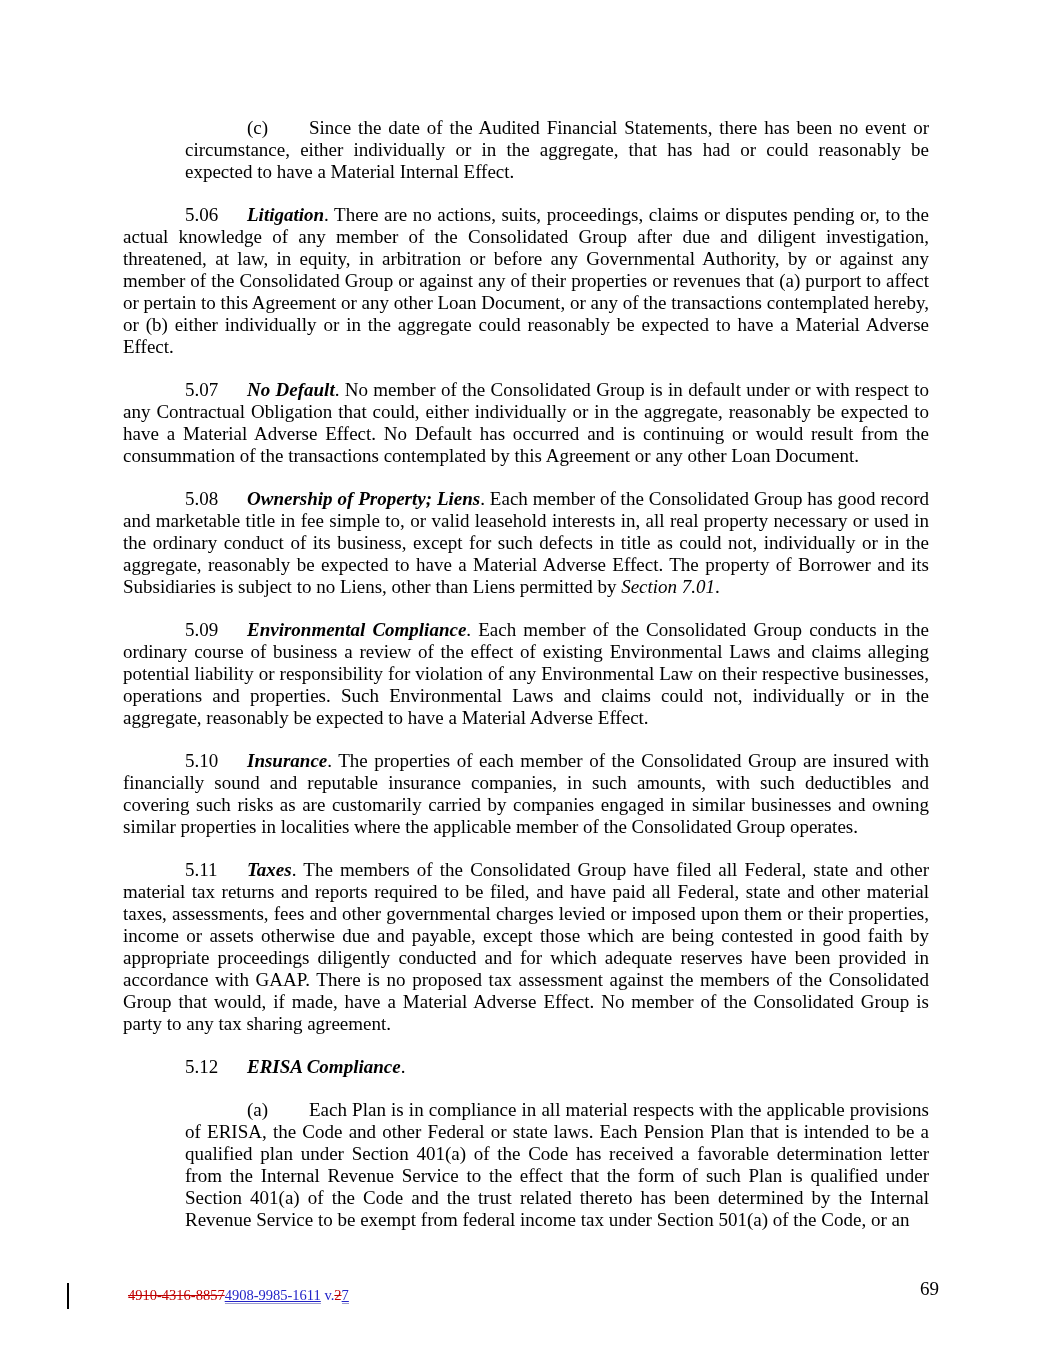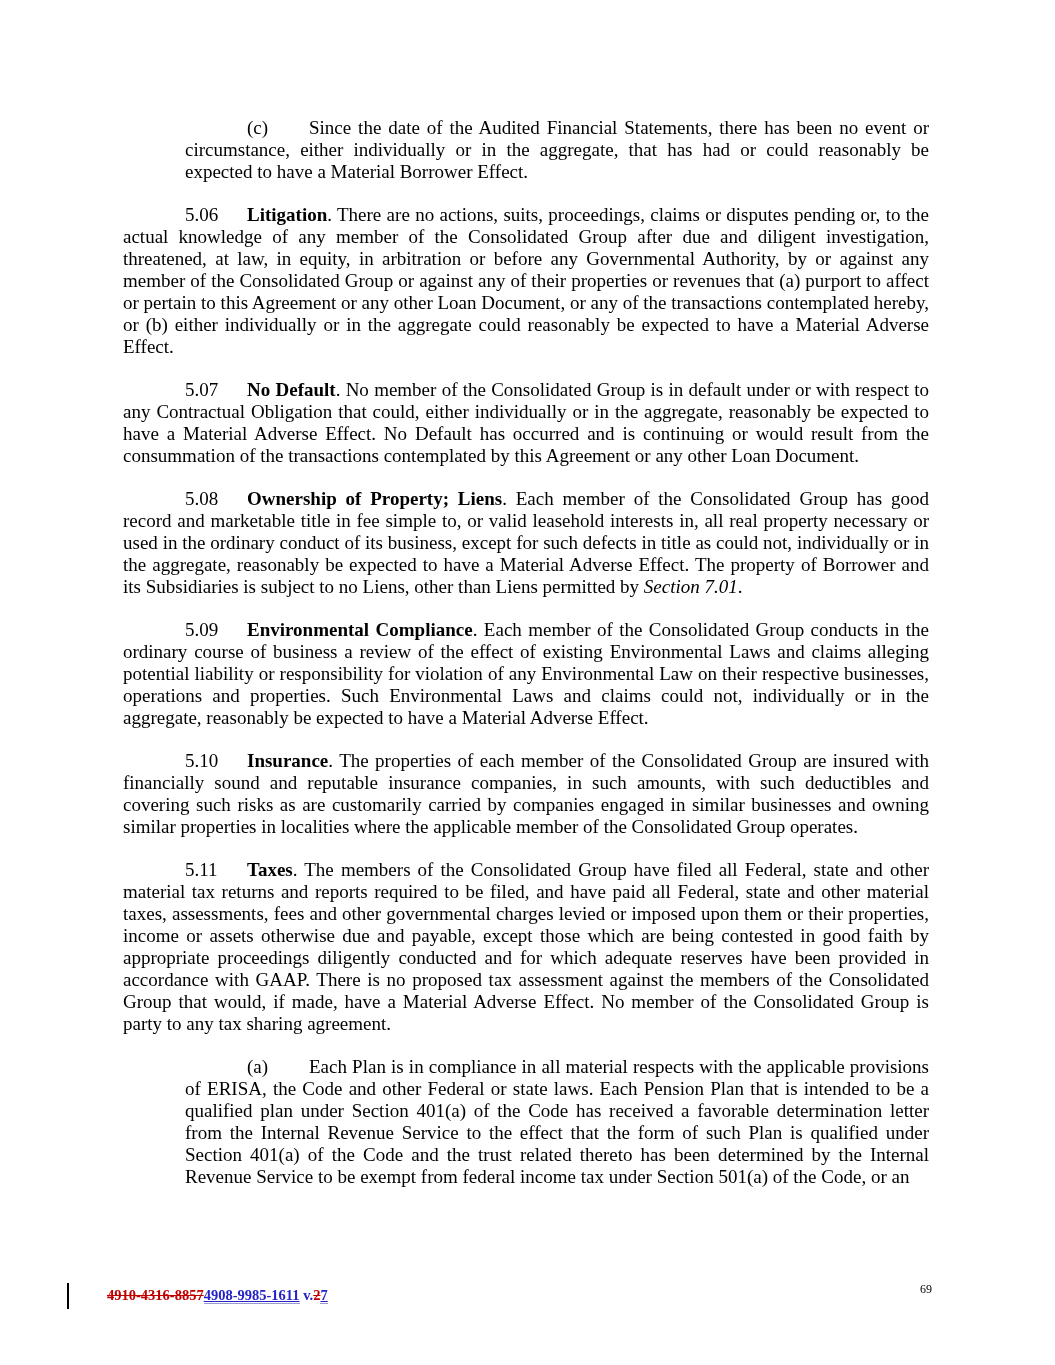--- a/index.html
+++ b/index.html
@@ -19,70 +19,70 @@
     text-align:justify;
   }
   .body-text p{
     margin:0 0 21px 0;
     text-indent:62px;
   }
   .body-text p.sub{
     margin-left:62px;
   }
   .label{display:inline-block;width:62px;text-indent:0;}
-  .b{font-weight:bold;}
+  .b{font-weight:bold;font-style:italic;}
   .i{}
   .bi{font-weight:normal;font-style:italic;}
   .footer{
     position:absolute;left:0;top:0;width:100%;height:100%;
     pointer-events:none;
   }
   .change-bar{
     position:absolute;
     left:67px;top:1283px;width:2px;height:26px;
     background:#000;
   }
   .doc-id{
     position:absolute;
-    left:107px;top:1287px;
+    left:128px;top:1287px;
     font-size:14.5px;line-height:16px;
     white-space:pre;
-    font-weight:bold;
   }
   .del{
     color:var(--del-color,#C00000);
     text-decoration:line-through;
   }
   .ins{
     color:var(--ins-color,#2323C8);
     text-decoration:underline;
     border-bottom:1px solid var(--ins-underline,#9a9ad0);
   }
   .ver{
     color:var(--ins-color,#2323C8);
   }
   .page-num{
     position:absolute;
     left:920px;top:1280px;
-    font-size:12px;line-height:18px;
+    font-size:19px;line-height:18px;
   }
 </style>
 </head>
 <body>
 
 <div class="page">
 
   <div class="body-text" id="paragraphs">
-      <p class="sub"><span class="label">(c)</span><span>Since the date of the Audited Financial Statements, there has been no event or circumstance, either individually or in the aggregate, that has had or could reasonably be expected to have a Material Borrower Effect.</span></p>
+      <p class="sub"><span class="label">(c)</span><span>Since the date of the Audited Financial Statements, there has been no event or circumstance, either individually or in the aggregate, that has had or could reasonably be expected to have a Material Internal Effect.</span></p>
       <p class="main"><span class="label">5.06</span><span class="b">Litigation</span><span>. There are no actions, suits, proceedings, claims or disputes pending or, to the actual knowledge of any member of the Consolidated Group after due and diligent investigation, threatened, at law, in equity, in arbitration or before any Governmental Authority, by or against any member of the Consolidated Group or against any of their properties or revenues that (a) purport to affect or pertain to this Agreement or any other Loan Document, or any of the transactions contemplated hereby, or (b) either individually or in the aggregate could reasonably be expected to have a Material Adverse Effect.</span></p>
       <p class="main"><span class="label">5.07</span><span class="b">No Default</span><span>. No member of the Consolidated Group is in default under or with respect to any Contractual Obligation that could, either individually or in the aggregate, reasonably be expected to have a Material Adverse Effect. No Default has occurred and is continuing or would result from the consummation of the transactions contemplated by this Agreement or any other Loan Document.</span></p>
       <p class="main"><span class="label">5.08</span><span class="b">Ownership of Property; Liens</span><span>. Each member of the Consolidated Group has good record and marketable title in fee simple to, or valid leasehold interests in, all real property necessary or used in the ordinary conduct of its business, except for such defects in title as could not, individually or in the aggregate, reasonably be expected to have a Material Adverse Effect. The property of Borrower and its Subsidiaries is subject to no Liens, other than Liens permitted by </span><span class="bi">Section 7.01</span><span>.</span></p>
       <p class="main"><span class="label">5.09</span><span class="b">Environmental Compliance</span><span>. Each member of the Consolidated Group conducts in the ordinary course of business a review of the effect of existing Environmental Laws and claims alleging potential liability or responsibility for violation of any Environmental Law on their respective businesses, operations and properties. Such Environmental Laws and claims could not, individually or in the aggregate, reasonably be expected to have a Material Adverse Effect.</span></p>
       <p class="main"><span class="label">5.10</span><span class="b">Insurance</span><span>. The properties of each member of the Consolidated Group are insured with financially sound and reputable insurance companies, in such amounts, with such deductibles and covering such risks as are customarily carried by companies engaged in similar businesses and owning similar properties in localities where the applicable member of the Consolidated Group operates.</span></p>
       <p class="main"><span class="label">5.11</span><span class="b">Taxes</span><span>. The members of the Consolidated Group have filed all Federal, state and other material tax returns and reports required to be filed, and have paid all Federal, state and other material taxes, assessments, fees and other governmental charges levied or imposed upon them or their properties, income or assets otherwise due and payable, except those which are being contested in good faith by appropriate proceedings diligently conducted and for which adequate reserves have been provided in accordance with GAAP. There is no proposed tax assessment against the members of the Consolidated Group that would, if made, have a Material Adverse Effect. No member of the Consolidated Group is party to any tax sharing agreement.</span></p>
+      <p class="main"><span class="label">5.12</span><span class="b">ERISA Compliance</span><span>.</span></p>
       <p class="sub"><span class="label">(a)</span><span>Each Plan is in compliance in all material respects with the applicable provisions of ERISA, the Code and other Federal or state laws. Each Pension Plan that is intended to be a qualified plan under </span><span class="i">Section 401(a)</span><span> of the Code has received a favorable determination letter from the Internal Revenue Service to the effect that the form of such Plan is qualified under </span><span class="i">Section 401(a)</span><span> of the Code and the trust related thereto has been determined by the Internal Revenue Service to be exempt from federal income tax under </span><span class="i">Section 501(a)</span><span> of the Code, or an</span></p>
     </div>
 
   <div class="footer">
     <span class="change-bar"></span>
     <div class="doc-id"><span class="del">4910-4316-8857</span><span class="ins">4908-9985-1611</span><span class="ver"> v.</span><span class="del">2</span><span class="ins">7</span></div>
     <span class="page-num">69</span>
   </div>
 
 </div>

